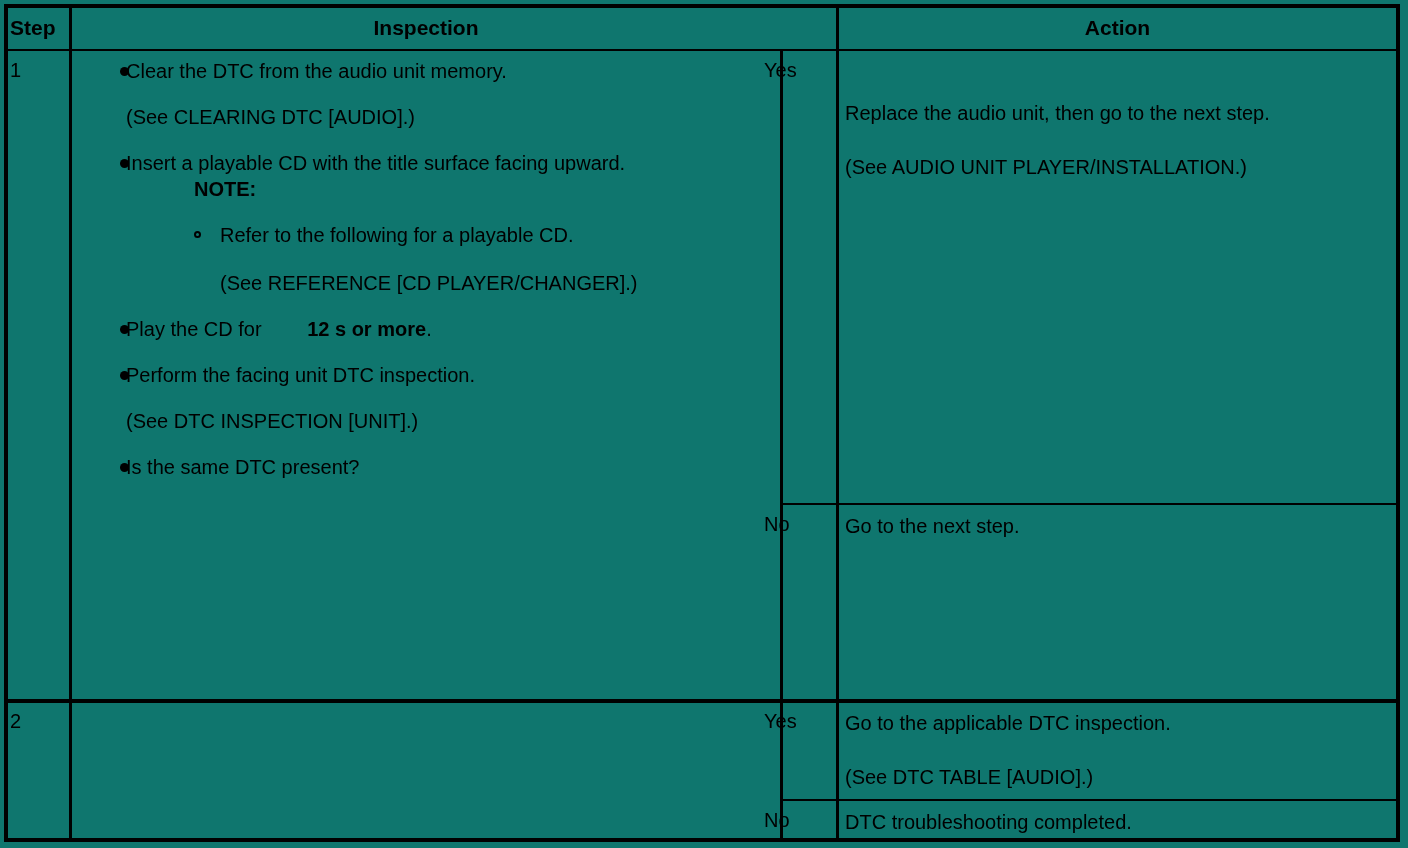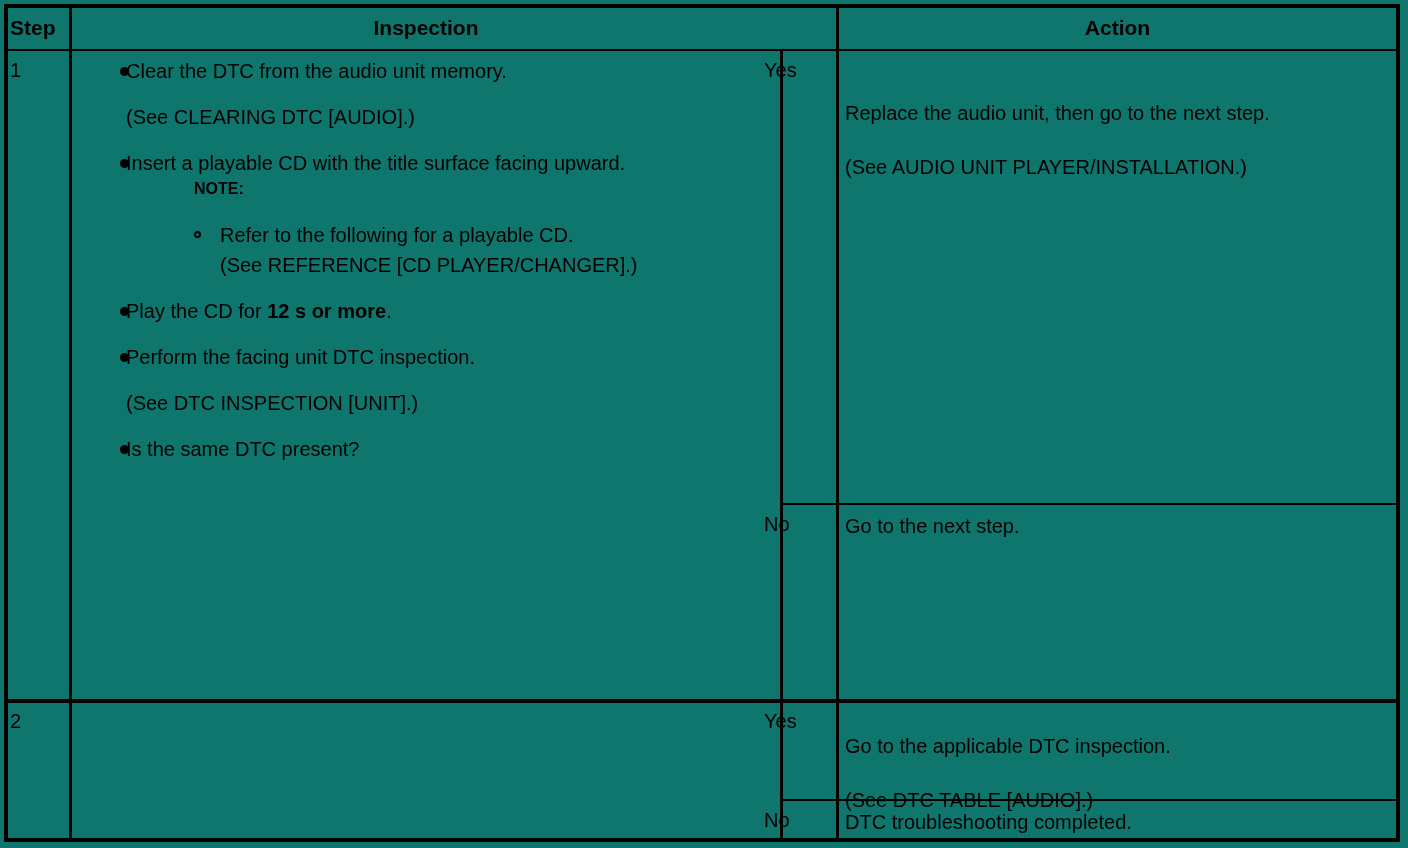--- a/index.html
+++ b/index.html
@@ -100,21 +100,21 @@
 
   .title-line {
     font-weight: bold;
     font-size: 20.5px;
     letter-spacing: 0.1px;
     margin: 0 0 22px 0;
   }
 
   .note-label {
     font-weight: bold;
-    font-size: 16px;
+    font-size: 20px;
     margin: 0 0 20px 0;
     padding-left: 68px;
   }
 
   
   .blist {
     margin: 0;
     padding: 0;
     list-style: none;
   }
@@ -156,24 +156,24 @@
     position: absolute;
     left: 0px;
     top: 9px;
     width: 7px;
     height: 7px;
     border: 2.5px solid #000;
     border-radius: 50%;
     box-sizing: border-box;
   }
   .blist2 .subref {
-    margin-top: 4px;
-  }
-
-  .bold-inline { font-weight: bold; }
+    margin-top: 22px;
+  }
+
+  .bold-inline { font-weight: bold; margin-left: 40px; }
 
   
   .yn {
     position: absolute;
     left: 764px;
     font-size: 20px;
     line-height: 22px;
   }
   .yn-1yes { top: 59px; }
   .yn-1no  { top: 513px; }
@@ -183,21 +183,21 @@
   
   .act {
     position: absolute;
     left: 845px;
     width: 552px;
     font-size: 20px;
     line-height: 26px;
   }
   .act-1yes { top: 59px; margin-top: 41px; }
   .act-1no  { top: 513px; }
-  .act-2yes { top: 733px; }
+  .act-2yes { top: 710px; }
   .act-2no  { top: 809px; }
 
   .act p { margin: 0; }
   .act p + p { margin-top: 28px; }
 </style>
 </head>
 <body>
 
 <div id="page">
 

